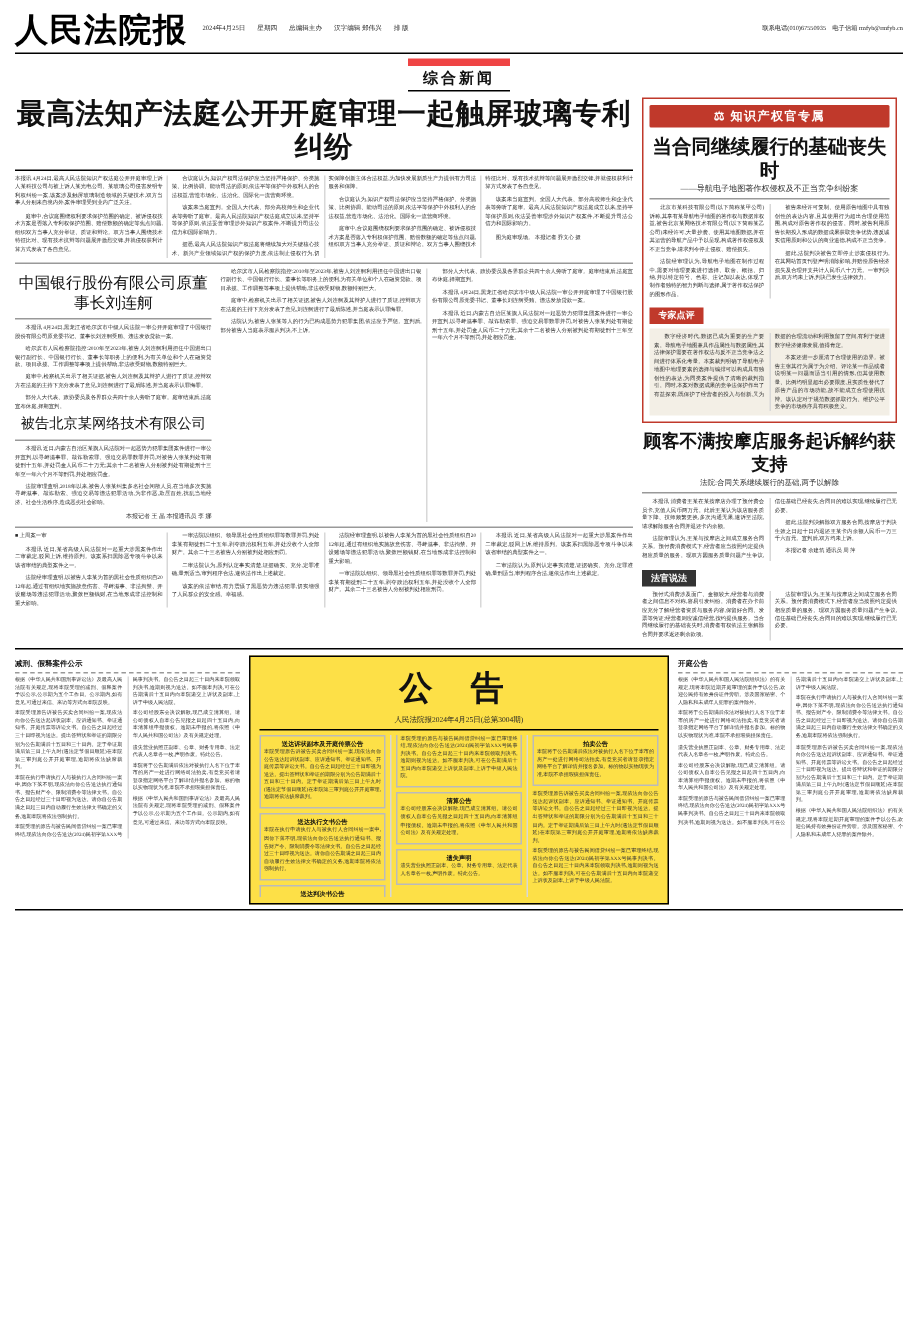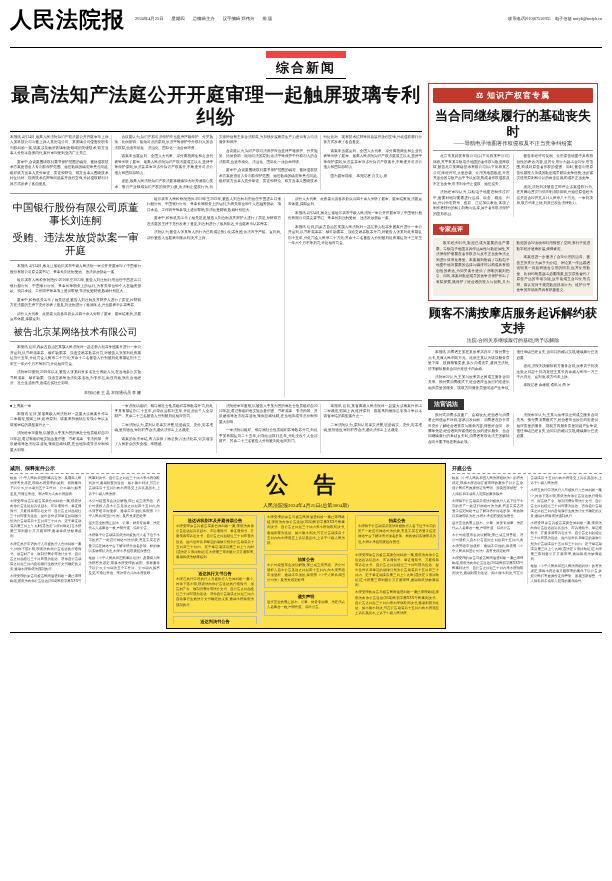--- a/index.html
+++ b/index.html
@@ -7,36 +7,36 @@
     width:612px;height:881px;
     background:#ffffff;
     font-family:"Liberation Serif","DejaVu Serif",serif;
     color:#111;
     overflow:hidden;
     position:relative;
   }
   .page{position:relative;width:612px;height:881px;box-sizing:border-box;padding:6px 10px;}
 
   
-  .masthead{display:flex;align-items:flex-start;gap:10px;border-bottom:1px solid #000;padding-bottom:15px;}
+  .masthead{display:flex;align-items:flex-start;gap:10px;border-bottom:1px solid #000;padding-bottom:3px;}
   .logo{
     font-family:"Liberation Serif",serif;
     font-size:22px;font-weight:bold;letter-spacing:1px;
     color:#000;line-height:1.1;white-space:nowrap;
     padding-top:2px;
   }
   .mast-meta{flex:1;font-size:4.2px;line-height:1.5;color:#222;padding-top:10px;}
   .mast-line1{display:flex;gap:8px;flex-wrap:wrap;font-size:4.4px;}
   .mast-right{font-size:4.2px;text-align:right;padding-top:10px;white-space:nowrap;color:#222;}
 
   
   .sectionbar{text-align:center;margin:3px 0 4px;}
   .sectionbar span{
-    display:inline-block;font-size:13px;font-weight:bold;letter-spacing:2px;
-    padding:1px 10px;border-top:7px solid #ef4444;border-bottom:1px solid #000;
+    display:inline-block;font-size:10px;font-weight:bold;letter-spacing:2px;
+    padding:1px 10px;border-top:5px solid #ef4444;border-bottom:1px solid #000;
   }
 
   
   .grid{display:flex;gap:6px;}
   .col-left{width:412px;}
   .col-right{width:170px;}
 
   
   .kicker{text-align:center;font-size:8px;color:#222;margin-bottom:2px;letter-spacing:1px;}
   .headline{
@@ -151,21 +151,20 @@
         <p class="body">庭审中,合议庭围绕权利要求保护范围的确定、被诉侵权技术方案是否落入专利权保护范围、赔偿数额的确定等焦点问题,组织双方当事人充分举证、质证和辩论。双方当事人围绕技术特征比对、现有技术抗辩等问题展开激烈交锋,并就侵权获利计算方式发表了各自意见。</p>
         <p class="body">该案未当庭宣判。全国人大代表、部分高校师生和企业代表等旁听了庭审。最高人民法院知识产权法庭成立以来,坚持平等保护原则,依法妥善审理涉外知识产权案件,不断提升司法公信力和国际影响力。</p>
         <p class="body">图为庭审现场。  本报记者 乔文心 摄</p>
       </div>
 
       <div class="rule-thin"></div>
 
       <div style="display:flex;gap:6px;">
         <div style="width:131px;">
           <div class="subhead">中国银行股份有限公司原董事长刘连舸</div>
-          <div class="subhead">受贿、违法发放贷款案一审开庭</div>
           <div class="rule-thin"></div>
           <p class="body">本报讯 4月24日,黑龙江省哈尔滨市中级人民法院一审公开开庭审理了中国银行股份有限公司原党委书记、董事长刘连舸受贿、违法发放贷款一案。</p>
           <p class="body">哈尔滨市人民检察院指控:2010年至2023年,被告人刘连舸利用担任中国进出口银行副行长、中国银行行长、董事长等职务上的便利,为有关单位和个人在融资贷款、项目承揽、工作调整等事项上提供帮助,非法收受财物,数额特别巨大。</p>
           <p class="body">庭审中,检察机关出示了相关证据,被告人刘连舸及其辩护人进行了质证,控辩双方在法庭的主持下充分发表了意见,刘连舸进行了最后陈述,并当庭表示认罪悔罪。</p>
           <p class="body">部分人大代表、政协委员及各界群众共四十余人旁听了庭审。庭审结束后,法庭宣布休庭,择期宣判。</p>
 
           <div class="subhead small">被告北京某网络技术有限公司</div>
           <div class="rule-thin"></div>
           <p class="body">本报讯 近日,内蒙古自治区某旗人民法院对一起恶势力犯罪集团案件进行一审公开宣判,以寻衅滋事罪、敲诈勒索罪、强迫交易罪数罪并罚,对被告人张某判处有期徒刑十五年,并处罚金人民币二十万元;其余十二名被告人分别被判处有期徒刑十三年至一年六个月不等刑罚,并处相应罚金。</p>
           <p class="body">法院审理查明,2018年以来,被告人张某纠集多名社会闲散人员,在当地多次实施寻衅滋事、敲诈勒索、强迫交易等违法犯罪活动,为非作恶,欺压百姓,扰乱当地经济、社会生活秩序,造成恶劣社会影响。</p>

